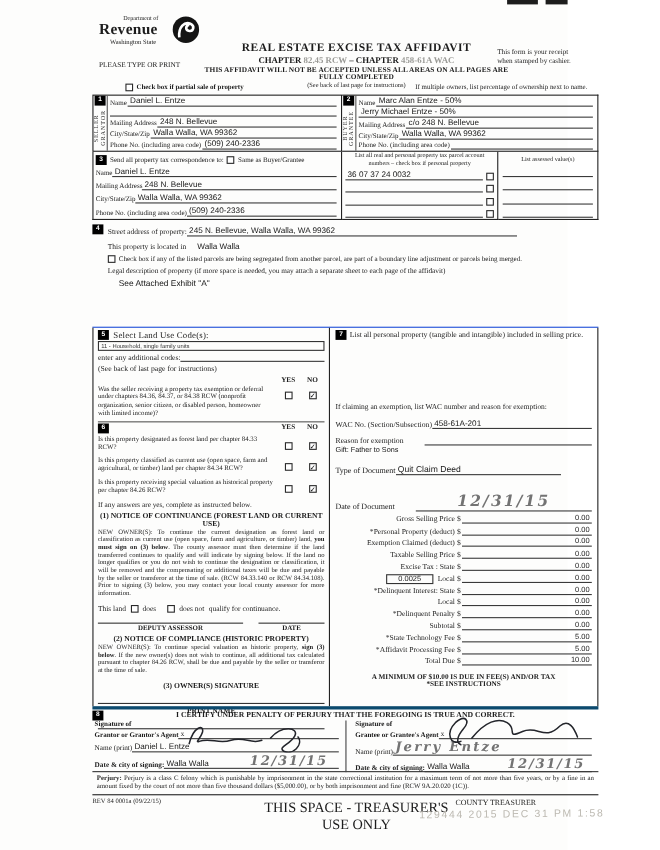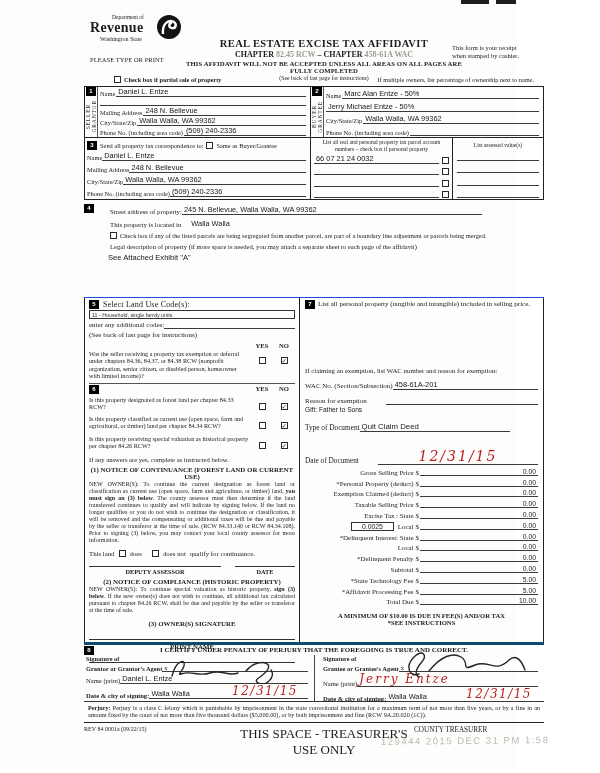--- a/index.html
+++ b/index.html
@@ -14,21 +14,21 @@
            font-size:6px; line-height:9px; text-align:center; font-weight:bold;
            font-family:"Liberation Sans", sans-serif; }
   .cb { display:inline-block; width:7px; height:7px; border:1px solid #2a2a2a; background:#fff;
         font-size:6.5px; line-height:6px; text-align:center; vertical-align:middle;
         font-family:"DejaVu Sans", sans-serif; color:#111; }
   .lbl { font-size:6.4px; color:#222; }
   .typed { font-family:"Liberation Sans", sans-serif; font-size:7.4px; color:#171717; }
   .fill { border-bottom:0.8px solid #3a3a3a; flex:1; min-height:8px; display:flex;
           align-items:flex-end; padding:0 2px; }
   .frow { display:flex; align-items:flex-end; margin-top:1.5px; }
-  .hand { font-family:"DejaVu Serif", serif; font-style:italic; font-weight:normal; color:#b91c1c; }
+  .hand { font-family:"DejaVu Serif", serif; font-style:italic; font-weight:bold; color:#737373; }
   .vwrap { display:flex; flex-direction:row; justify-content:center; gap:0px; }
   .vert { writing-mode:vertical-rl; transform:rotate(180deg); font-size:5.6px;
           letter-spacing:0.8px; color:#333; line-height:6px; }
 
   
   #hdr { position:relative; height:74px; }
   #logo { position:absolute; left:6px; top:2px; width:110px; }
   #logo .l1 { font-size:5.5px; margin-left:22px; }
   #logo .l2 { font-size:14px; font-weight:bold; letter-spacing:0.3px; }
   #logo .l3 { font-size:6px; margin-left:10px; }
@@ -61,21 +61,21 @@
           display:flex; flex-direction:column; }
   #parcels { width:142px; border:1px solid #222; border-top:none; border-left:none; padding:1px 3px;
              display:flex; flex-direction:column; }
   #assessed { width:91px; border:1px solid #222; border-top:none; border-left:none; padding:1px 4px;
               display:flex; flex-direction:column; }
   .colhead { font-size:5.6px; text-align:center; line-height:6.5px; }
   .prow { display:flex; align-items:flex-end; gap:3px; flex:1; }
 
   
   #sec4 { height:97px; padding-top:3px; position:relative; }
-  #sec4 .frow { padding-left:26px; }
+  #sec4 .frow { padding-left:14px; }
   #sec4 .badge { position:absolute; left:0; top:4px; }
 
   
   #rowD { display:flex; height:345px; border-top:1px solid #1d4ed8; }
   #colL { width:216px; border-left:1px solid #222; border-right:1px solid #222; padding:2px 4px; }
   #colR { width:244px; border-right:1px solid #222; padding:2px 5px; position:relative; }
   .s5head { font-size:8px; letter-spacing:0.2px; }
   .codebox { border:1px solid #333; height:9px; margin:1px 0; display:flex; align-items:center;
              padding-left:2px; font-family:"Liberation Sans", sans-serif; font-size:5.3px; color:#333; }
   .yn { display:flex; font-size:6.6px; font-weight:bold; }
@@ -222,20 +222,26 @@
             <span class="fill">
                 <span class="typed">Marc Alan Entze - 50%</span>
               </span>
             </div>
           <div class="frow">
               <span class="fill">
                 <span class="typed">Jerry Michael Entze - 50%</span>
               </span>
             </div>
           <div class="frow">
+              <span class="lbl">Mailing Address</span>
+            <span class="fill">
+                <span class="typed">c/o 248 N. Bellevue</span>
+              </span>
+            </div>
+          <div class="frow">
               <span class="lbl">City/State/Zip</span>
             <span class="fill">
                 <span class="typed">Walla Walla, WA  99362</span>
               </span>
             </div>
           <div class="frow">
               <span class="lbl">Phone No. (including area code)</span>
             <span class="fill">
                 <span class="typed"></span>
               </span>
@@ -277,21 +283,21 @@
             </span>
           </div>
       </div>
       <div id="parcels">
         <div class="colhead">
           <span>List all real and personal property tax parcel account</span><br>
           <span>numbers – check box if personal property</span>
         </div>
         <div class="prow">
             <span class="fill">
-              <span class="typed">66 07 21 24 0032</span>
+              <span class="typed">36 07 37 24 0032</span>
             </span>
             <span class="cb"></span>
           </div>
         <div class="prow">
             <span class="fill">
               <span class="typed"></span>
             </span>
             <span class="cb"></span>
           </div>
         <div class="prow">

